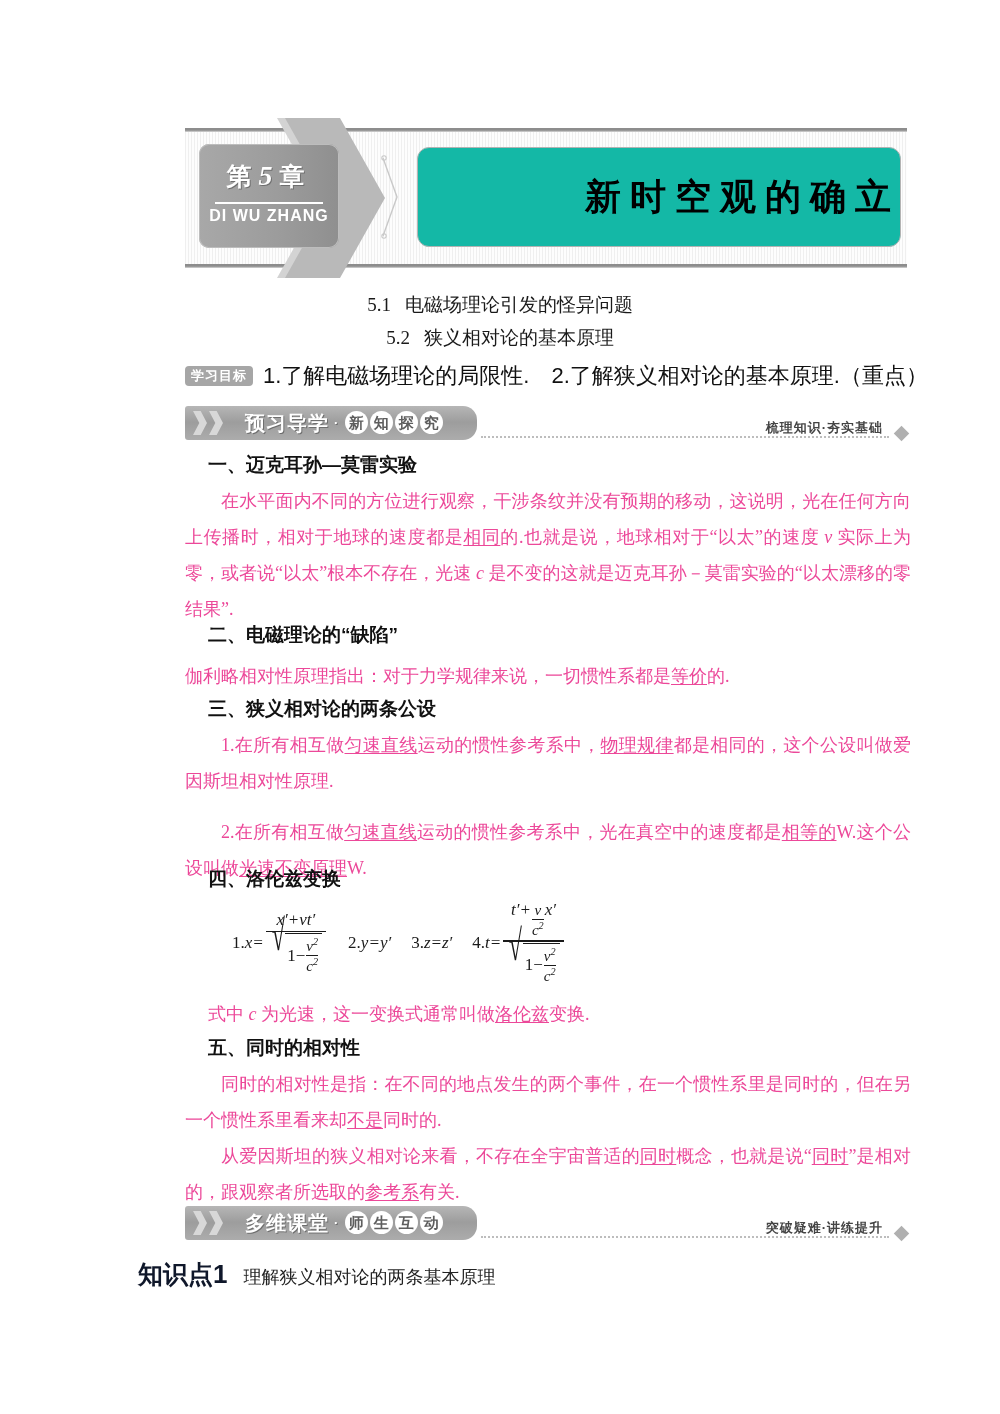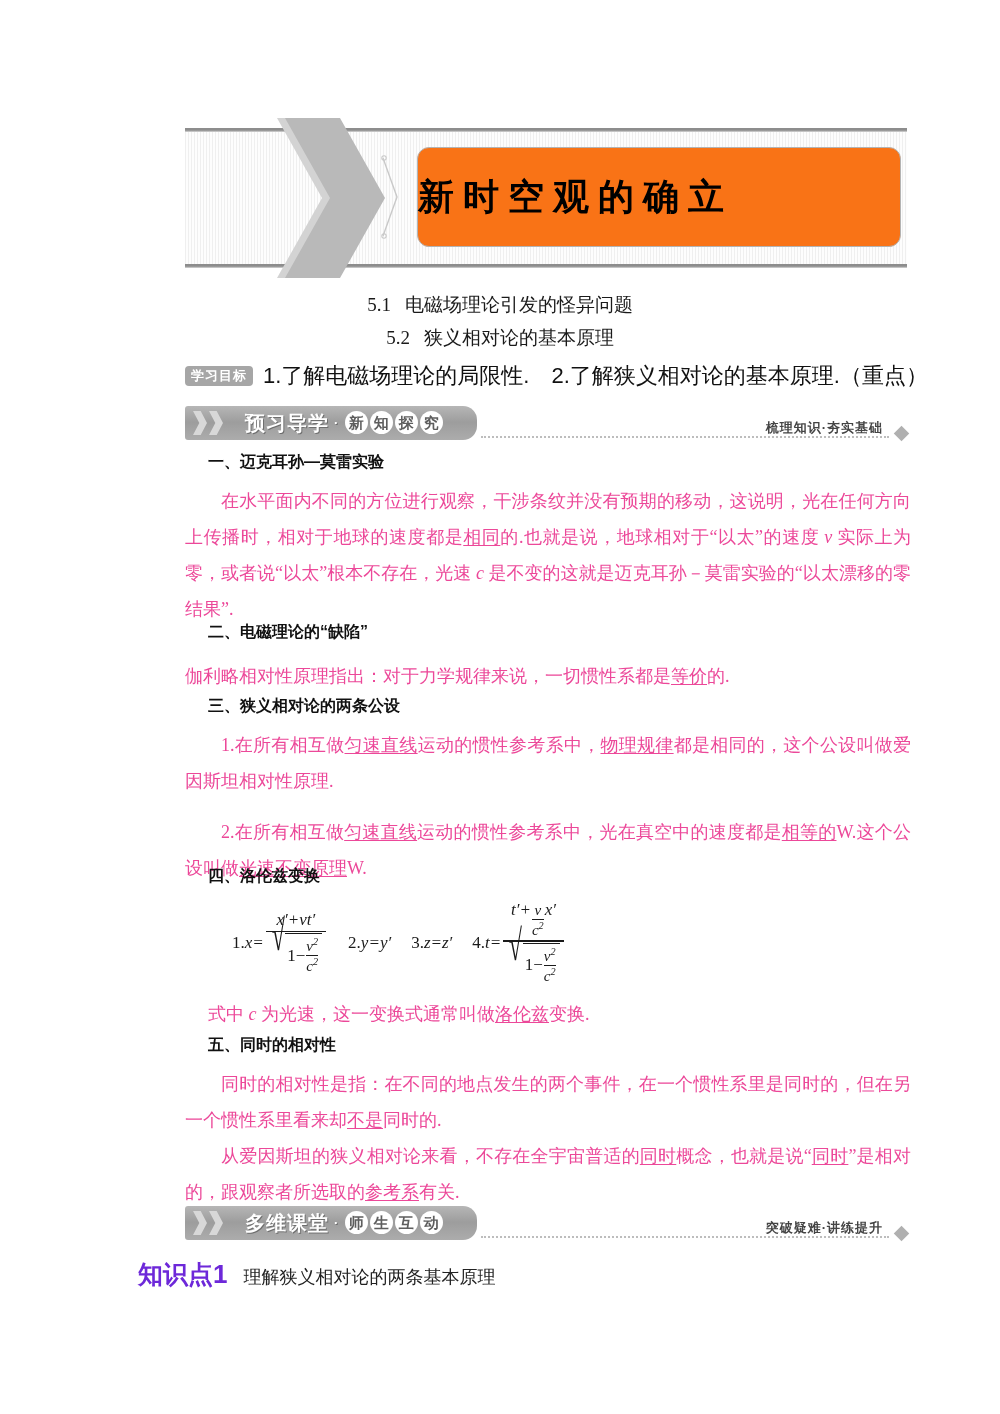--- a/index.html
+++ b/index.html
@@ -120,27 +120,27 @@
     width: 20px;
     height: 86px;
     z-index: 4;
   }
   .title-box {
     position: absolute;
     left: 232px;
     top: 19px;
     right: 6px;
     height: 98px;
-    background: #f97316;
+    background: #14b8a6;
     border: 1px solid #b3b3b3;
     border-radius: 12px;
     z-index: 3;
     display: flex;
     align-items: center;
-    justify-content: flex-start;
+    justify-content: flex-end;
   }
   .title-text {
     font-family: "Liberation Sans", sans-serif;
     font-weight: bold;
     font-size: 36px;
     letter-spacing: 9px;
     color: #000000;
   }
 
   
@@ -270,21 +270,21 @@
     background: #b0b0b0;
     transform: rotate(45deg);
   }
 
   
   .h-sub {
     position: absolute;
     left: 208px;
     font-family: "Liberation Sans", sans-serif;
     font-weight: bold;
-    font-size: 16px;
+    font-size: 19px;
     color: #111;
     white-space: nowrap;
   }
   .para {
     position: absolute;
     left: 185px;
     width: 726px;
     font-family: "Liberation Serif", serif;
     font-size: 18px;
     line-height: 36px;
@@ -346,21 +346,21 @@
     position: absolute;
     left: 138px;
     top: 1258px;
     display: flex;
     align-items: baseline;
   }
   .kp-title {
     font-family: "Liberation Sans", sans-serif;
     font-weight: bold;
     font-size: 25px;
-    color: #6d28d9;
+    color: #0f172a;
     letter-spacing: 0px;
   }
   .kp-title .kpnum { font-size: 26px; }
   .kp-desc {
     margin-left: 16px;
     font-family: Liberation Sans, sans-serif;
     font-size: 18px;
     color: #222;
   }
 </style>
@@ -368,20 +368,27 @@
 <body>
 
 <div class="header-band">
   <div class="band-rule-top"></div>
   <div class="band-stripes"></div>
   <div class="band-rule-bottom"></div>
 
   <div class="band-arrow-lite"></div>
   <div class="band-arrow"></div>
 
+  <div class="chapter-badge">
+    <div class="chapter-zh">
+      <span>第</span><span class="num">5</span><span>章</span>
+    </div>
+    <div class="chapter-underline"></div>
+    <div class="chapter-pinyin">DI WU ZHANG</div>
+  </div>
 
   <svg class="deco-bracket" viewBox="0 0 20 86">
     <path d="M2 4 L16 43 L2 82" fill="none" stroke="#c9c9c9" stroke-width="1.4"></path>
     <circle cx="3" cy="4" r="2.2" fill="none" stroke="#c9c9c9" stroke-width="1.1"></circle>
     <circle cx="3" cy="82" r="2.2" fill="none" stroke="#c9c9c9" stroke-width="1.1"></circle>
   </svg>
 
   <div class="title-box">
     <span class="title-text">新时空观的确立</span>
   </div>

